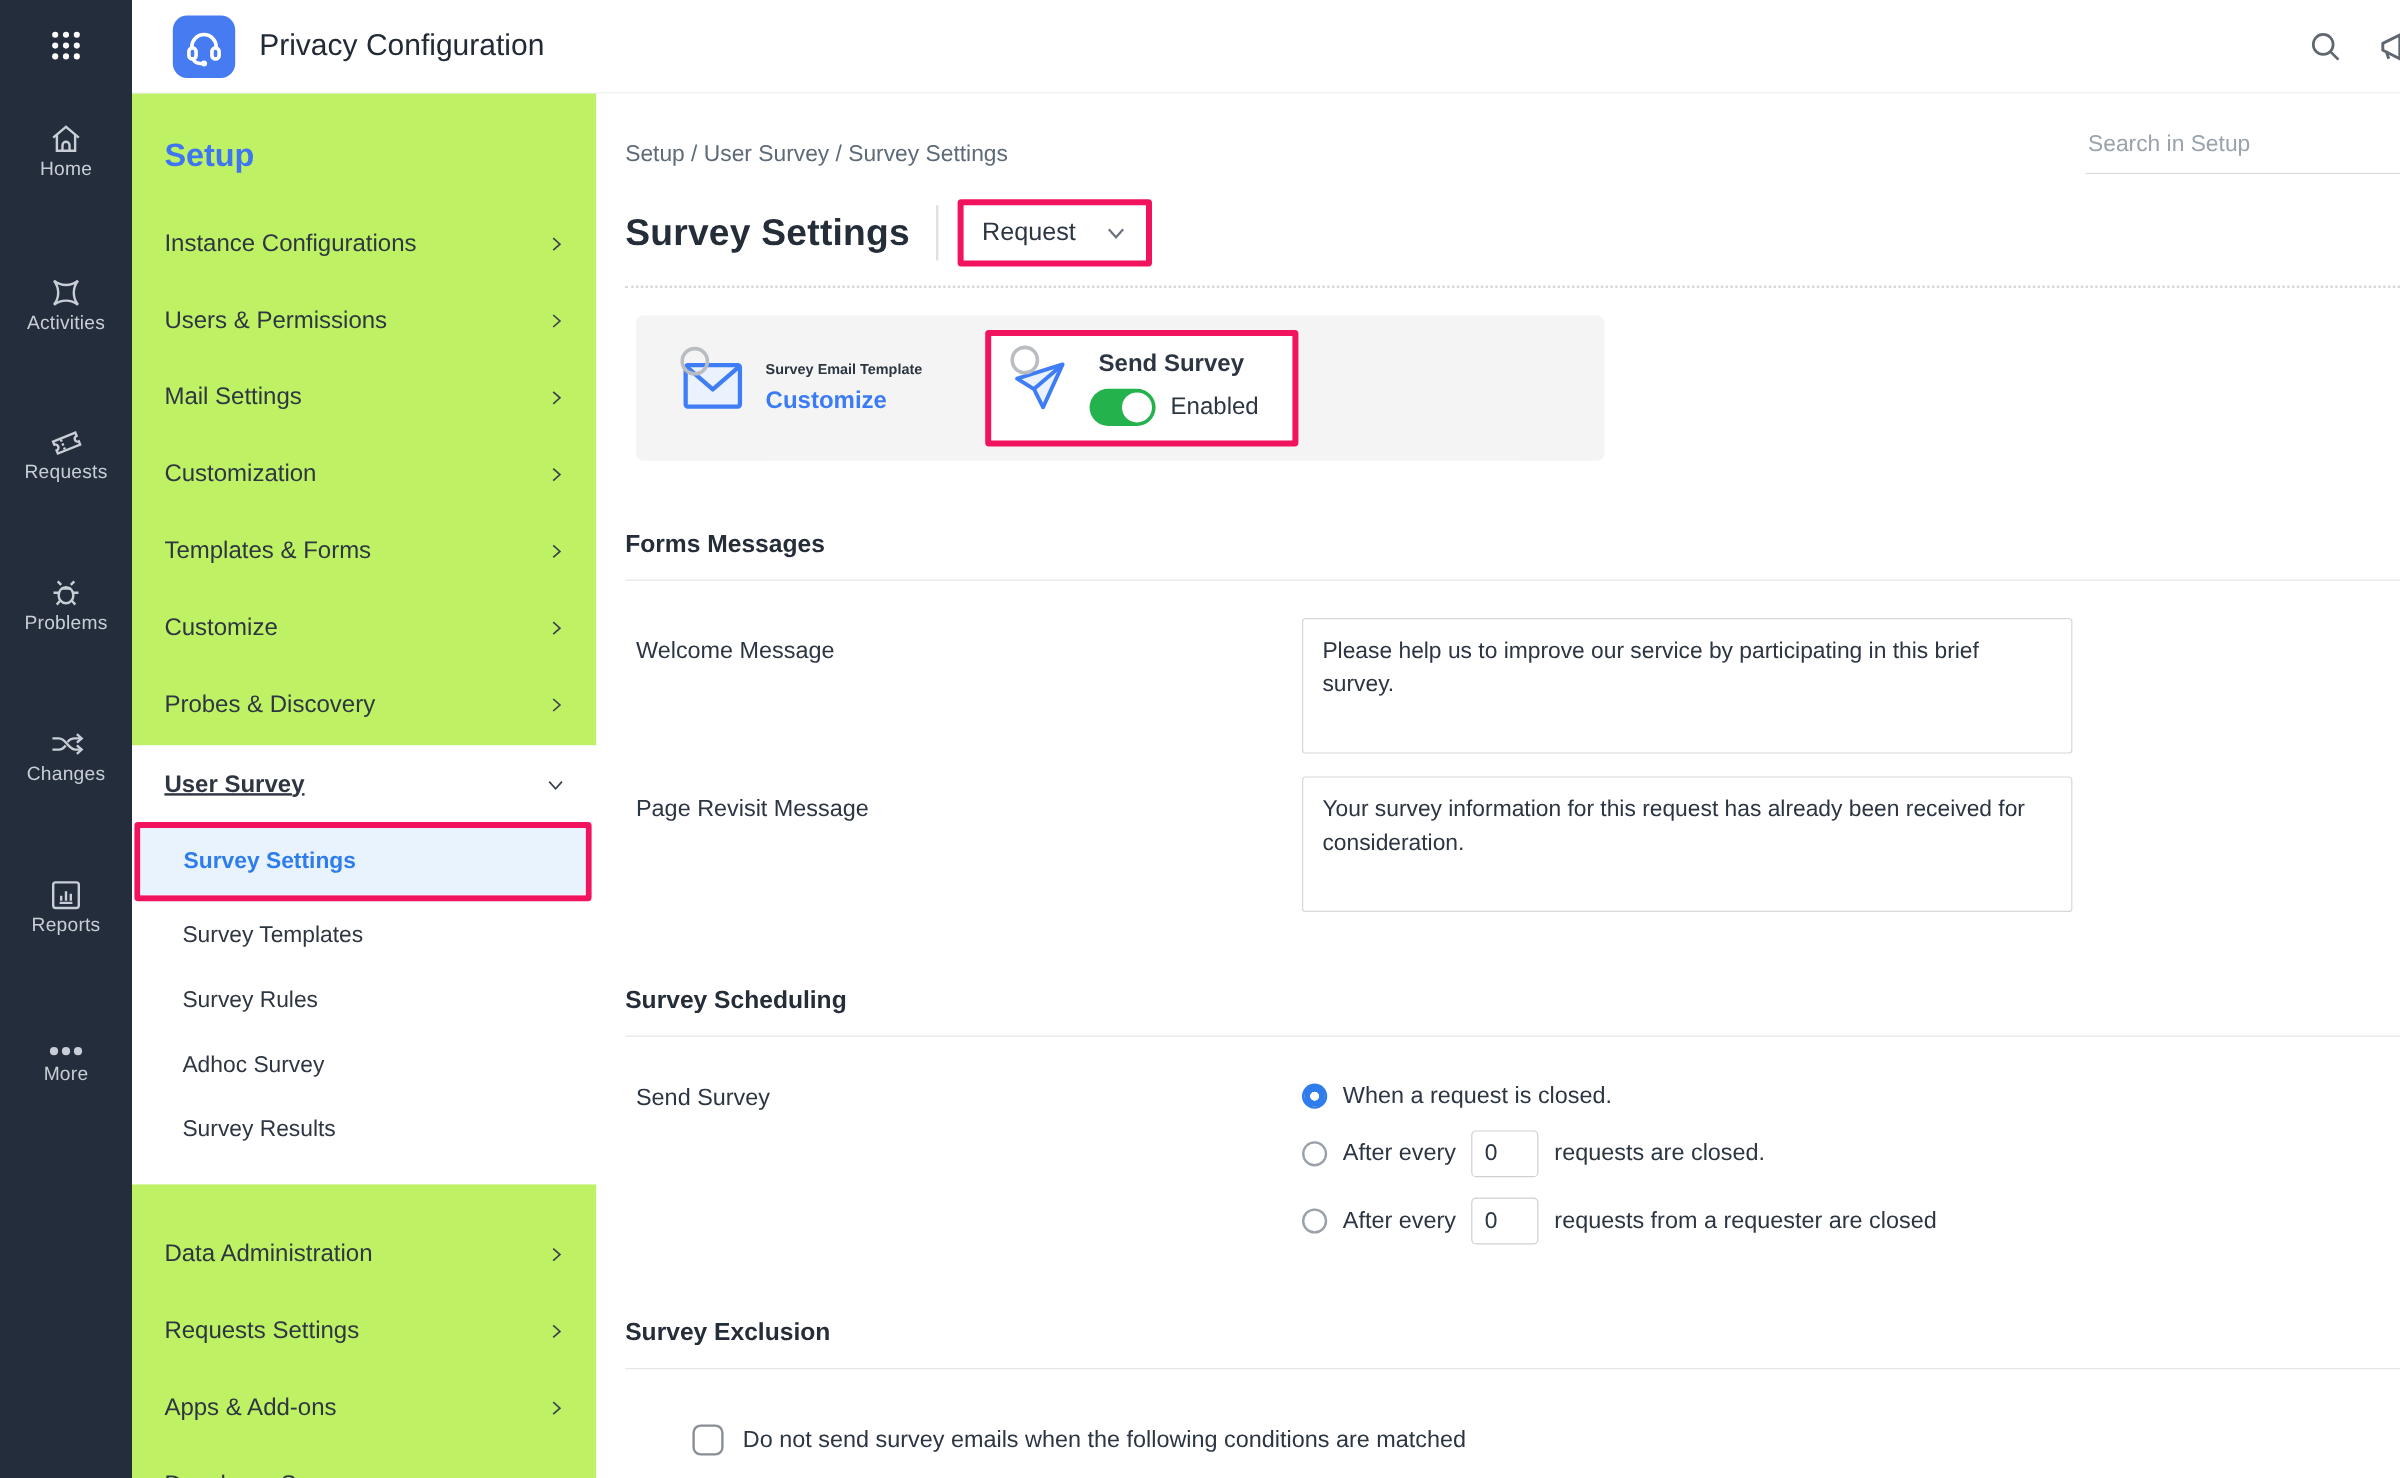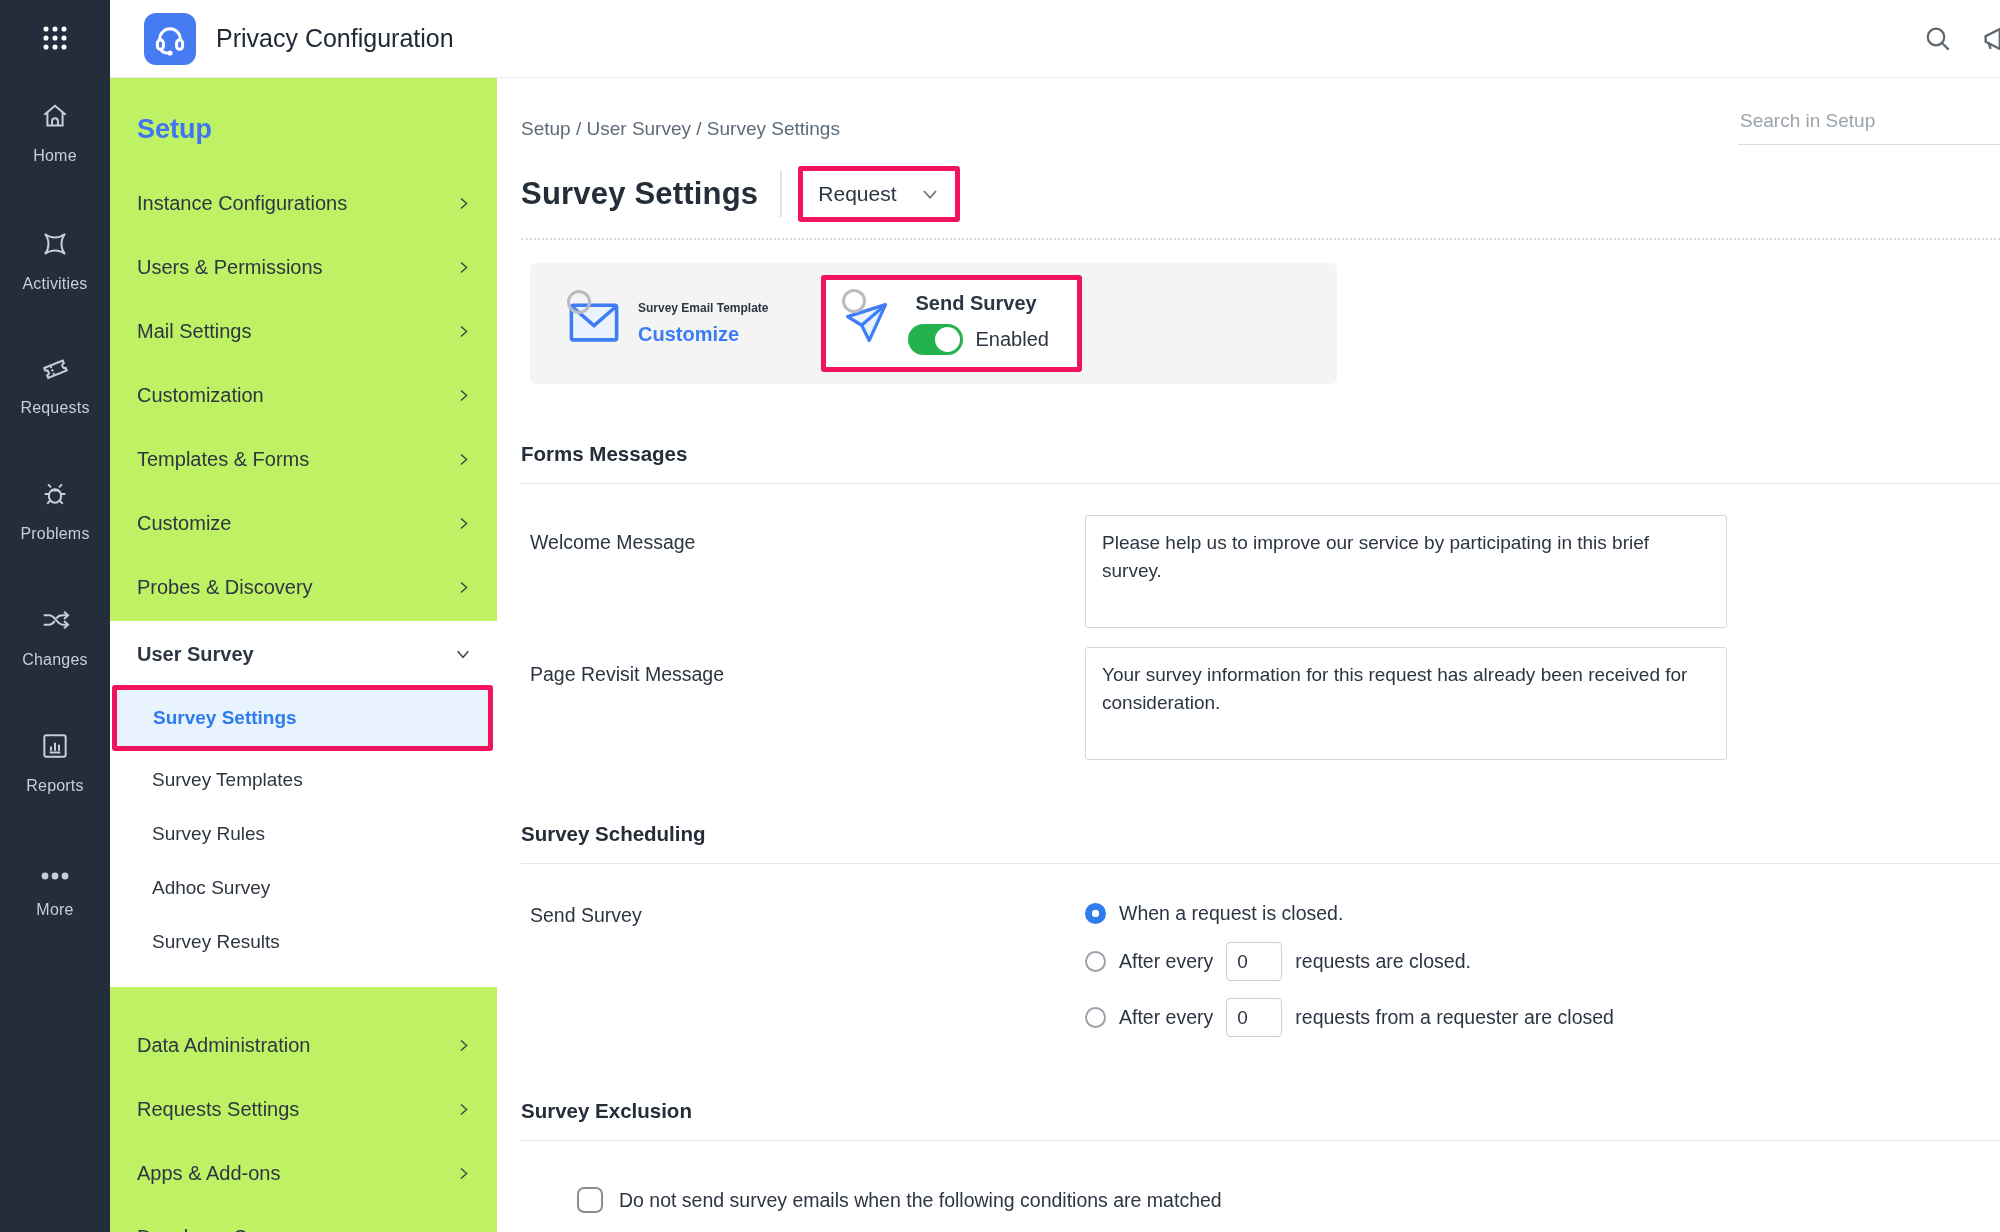--- a/index.html
+++ b/index.html
@@ -2,40 +2,40 @@
 <html><head>
 <meta charset="utf-8">
 <style>
   * { margin:0; padding:0; box-sizing:border-box; }
   html,body { width:2000px; height:1232px; overflow:hidden; font-family:"Liberation Sans", sans-serif; background:#fff; }
   .canvas { position:relative; width:2000px; height:1232px; }
 
   
   .rail { position:absolute; left:0; top:0; width:110px; height:1232px; background:#242d3b; z-index:5; }
   .grid-btn { position:absolute; top:20px; left:0; width:110px; display:flex; justify-content:center; cursor:pointer; }
-  .rail-item { position:absolute; left:0; width:110px; display:flex; flex-direction:column; align-items:center; gap:15px; color:#c9ced6; cursor:pointer; }
+  .rail-item { position:absolute; left:0; width:110px; display:flex; flex-direction:column; align-items:center; gap:1px; color:#c9ced6; cursor:pointer; }
   .rail-item svg { stroke:#c9ced6; fill:none; stroke-width:1.5; }
   .rail-label { font-size:16px; letter-spacing:.2px; }
 
   
   .topbar { position:absolute; left:110px; top:0; right:0; height:78px; background:#fff; border-bottom:1px solid #ececec; display:flex; align-items:center; }
   .app-badge { width:52px; height:52px; margin-left:34px; border-radius:12px; background:#477bf2; display:flex; align-items:center; justify-content:center; }
   .app-title { margin-left:20px; font-size:25px; color:#212a35; font-weight:500; }
   .topbar-icons { position:absolute; right:0; top:0; height:78px; display:flex; align-items:center; gap:26px; padding-right:8px; overflow:hidden; width:110px; justify-content:flex-end; }
   .topbar-icons svg { stroke:#5f6770; fill:none; stroke-width:1.7; }
   .clipped-icon { margin-right:-22px; }
 
   
   .sidebar { position:absolute; left:110px; top:78px; width:387px; bottom:0; background:#bef264; }
   .sb-heading { margin:36px 0 0 27px; font-size:27px; font-weight:bold; color:#3f75f2; }
   .sb-list { margin-top:26px; }
   .sb-item { height:64px; display:flex; align-items:center; justify-content:space-between; padding:0 26px 0 27px; font-size:20px; color:#2e3641; cursor:pointer; }
   .sb-item svg, .sb-sub svg { stroke:#3a424d; fill:none; stroke-width:2.2; }
   .sb-group-white { background:#ffffff; padding:4px 0 18px 0; margin-top:2px; }
-  .sb-item.user-survey { font-weight:bold; height:58px; }
+  .sb-item.user-survey { font-weight:bold; height:58px;text-decoration:underline; }
   .sb-sub { height:54px; display:flex; align-items:center; padding-left:42px; font-size:19px; color:#2e3641; cursor:pointer; }
   .annot { border:5px solid #f2135f; border-radius:3px; }
   .annot-row { margin:2px 4px 2px 2px; }
   .sb-sub.selected { background:#e9f3fd; color:#2f7ced; font-weight:bold; height:56px; padding-left:36px; }
   .sb-bottom { margin-top:26px; }
 
   
   .main { position:absolute; left:497px; top:78px; right:0; bottom:0; background:#fff; padding-left:24px; }
   .crumb-row { position:relative; padding-top:40px; }
   .breadcrumb { font-size:19px; color:#5d6b79; }

